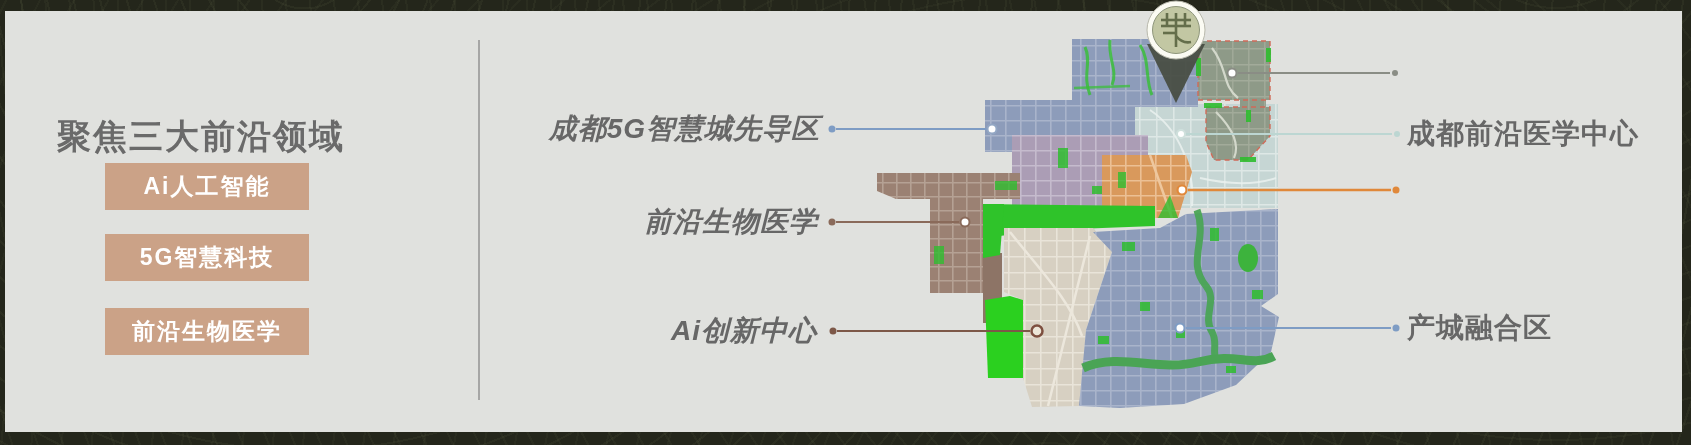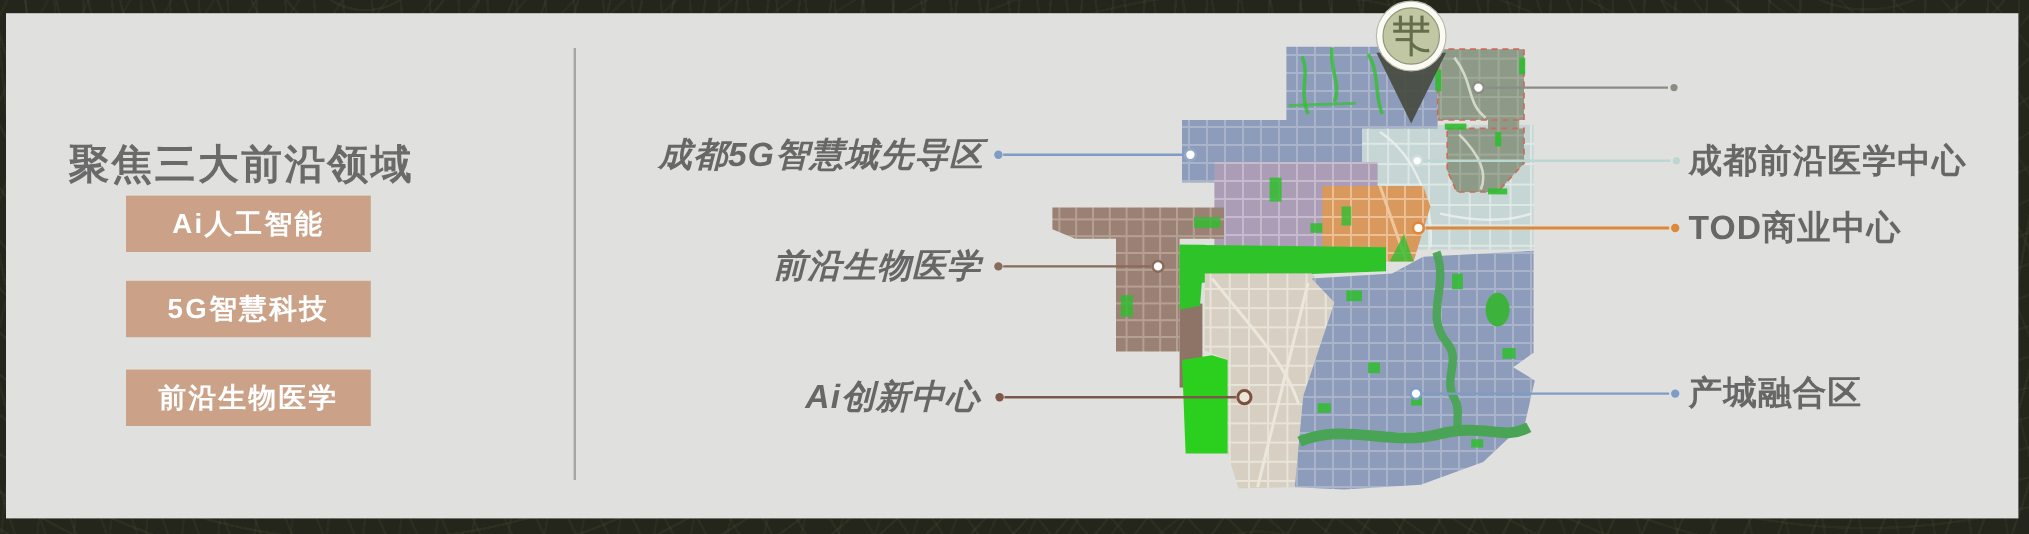--- a/index.html
+++ b/index.html
@@ -227,15 +227,14 @@
         <path d="M1167,13 V26"></path>
         <path d="M1185,13 V26"></path>
       </g>
     </g>
   </svg>
 
   <div class="callout left cl1">成都5G智慧城先导区</div>
   <div class="callout left cl2">前沿生物医学</div>
   <div class="callout left cl3">Ai创新中心</div>
   <div class="callout cr2">成都前沿医学中心</div>
-  <div class="callout cr3">TOD商业中心</div>
   <div class="callout cr4">产城融合区</div>
 </div>
 
 </body></html>

